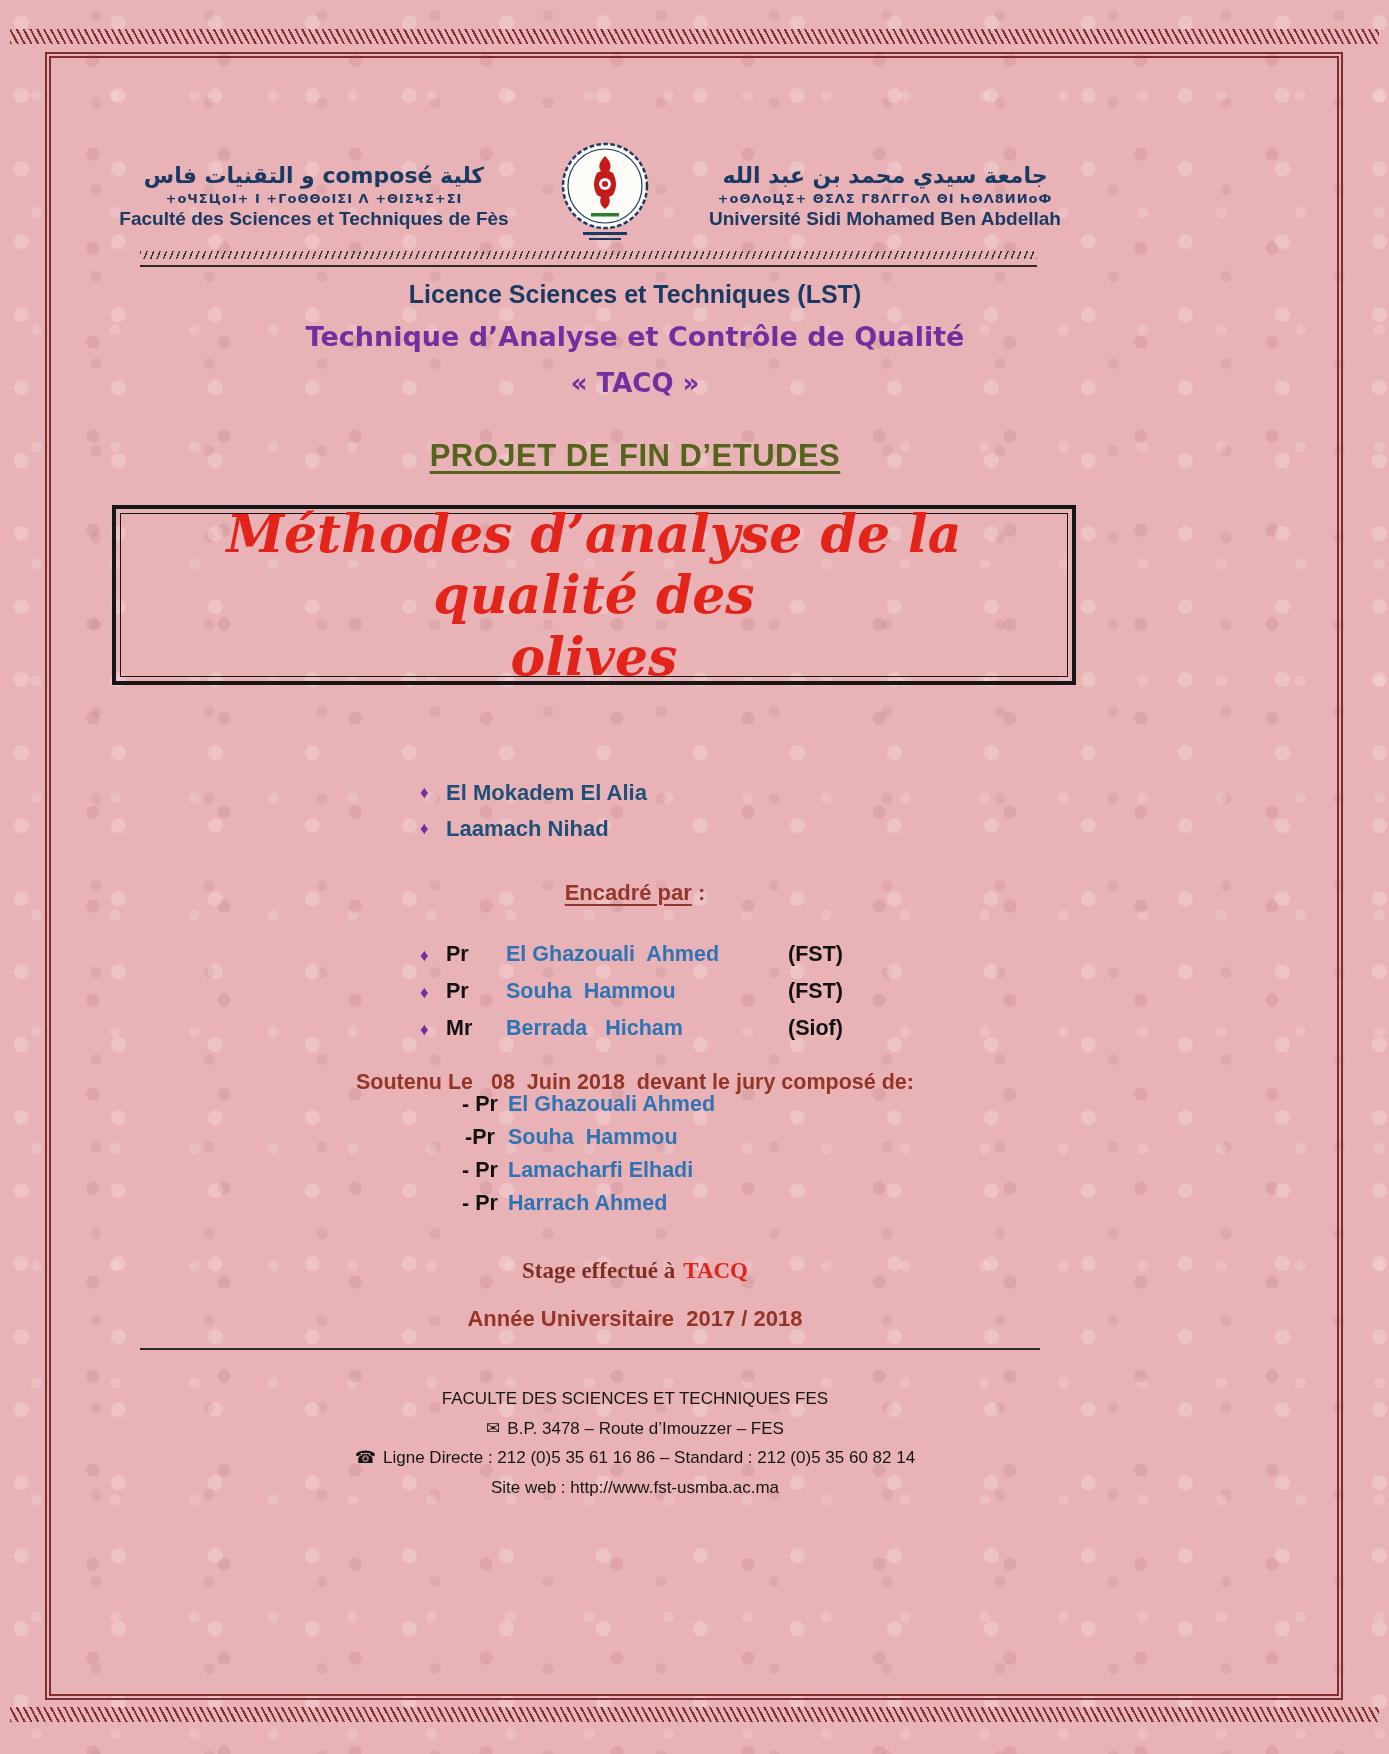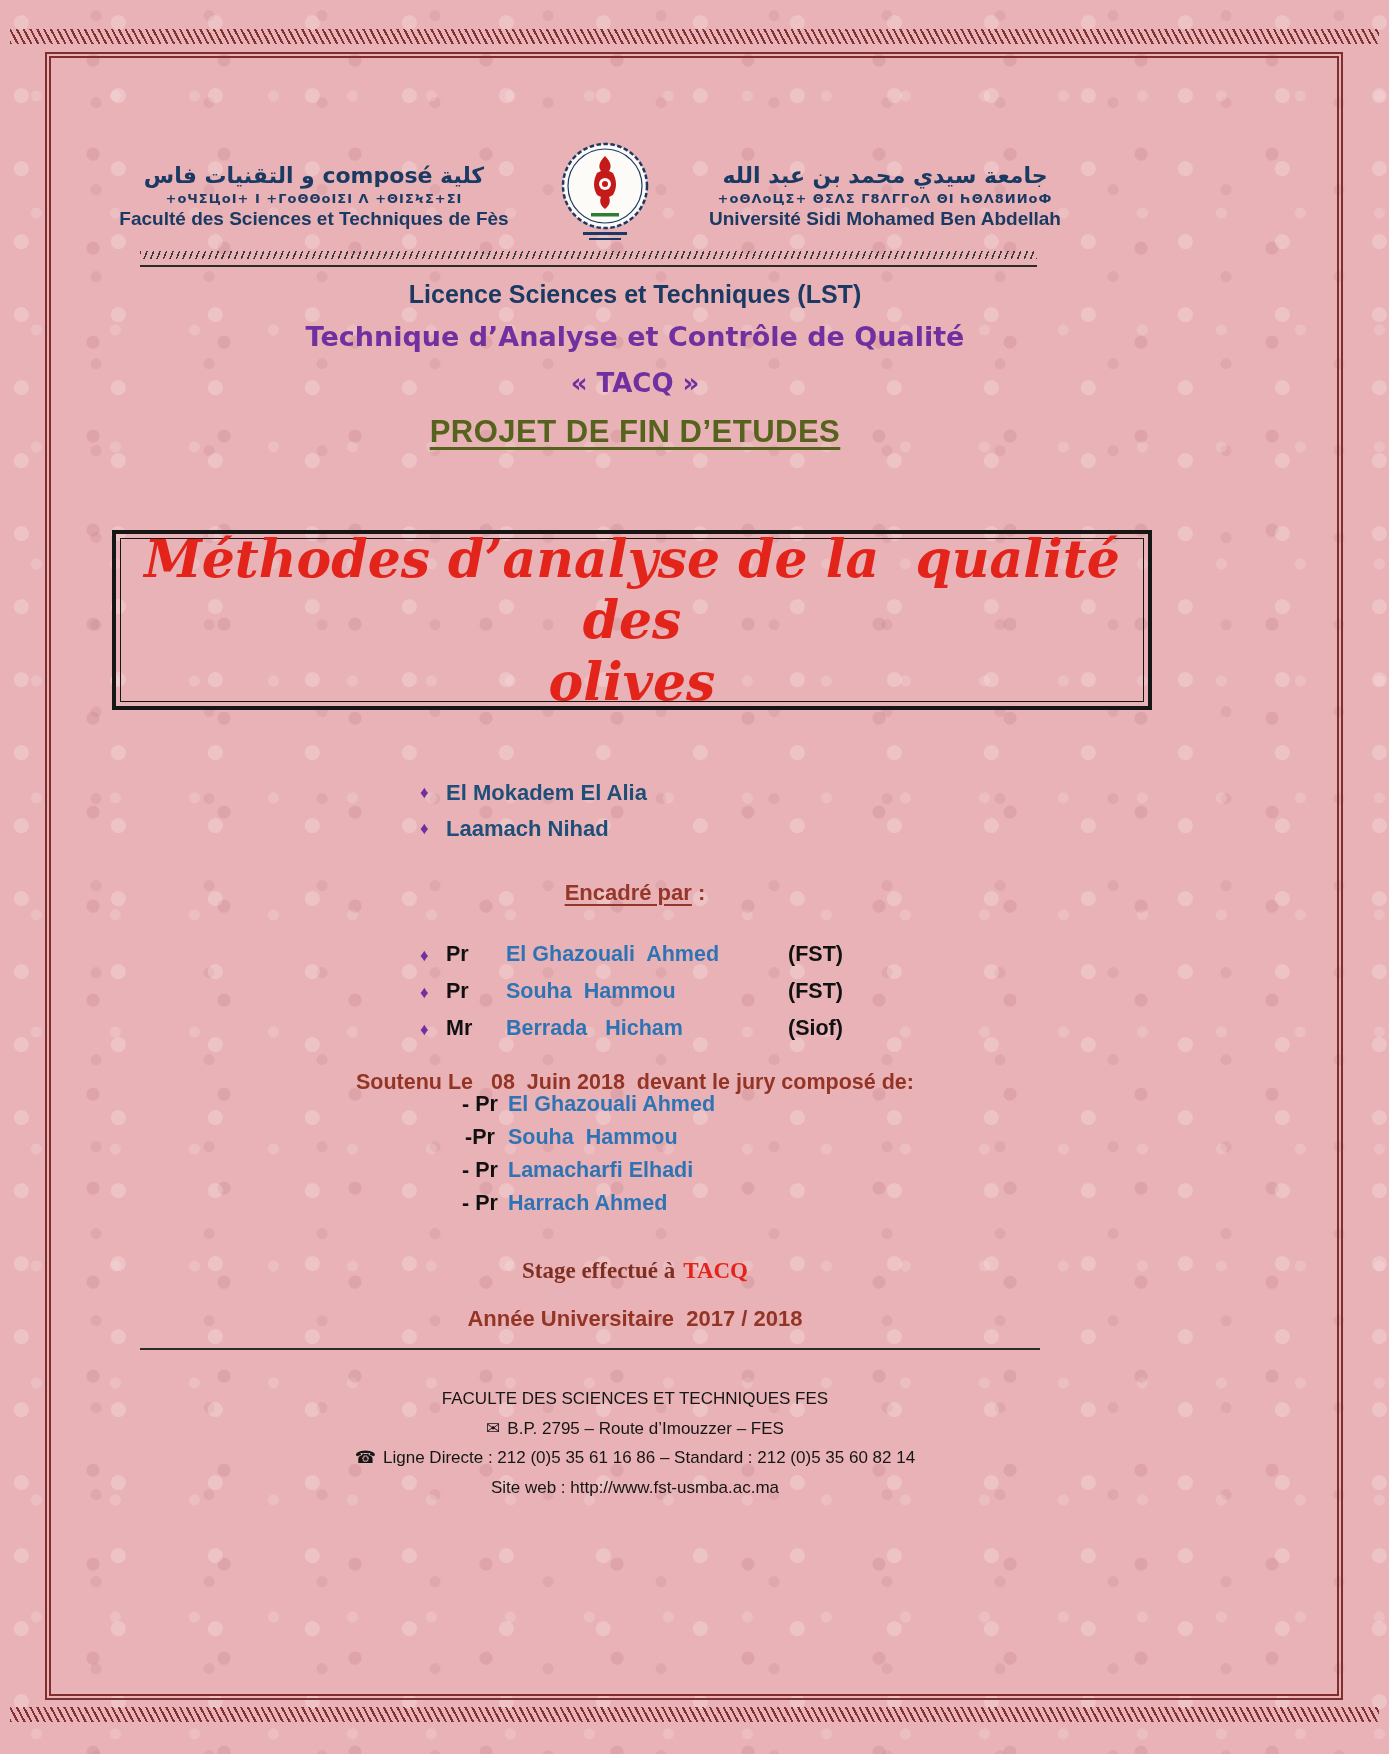--- a/index.html
+++ b/index.html
@@ -37,25 +37,25 @@
   .hdr-rule{top:265px;left:140px;width:897px;}
 
   
   .col{position:absolute;left:75px;width:1120px;text-align:center;}
 
   .program{top:280px;}
   .degree{color:#1b3a63;font-weight:bold;font-size:25px;margin-bottom:12px;}
   .prog-name{color:#7030a0;font-weight:bold;font-size:27px;margin-bottom:16px;font-family:"DejaVu Sans",sans-serif;}
   .prog-abbr{color:#7030a0;font-weight:bold;font-size:26px;font-family:"DejaVu Sans",sans-serif;}
 
-  .report-type{top:414px;color:#55631d;font-weight:bold;font-size:31px;letter-spacing:0.5px;
+  .report-type{top:438px;color:#55631d;font-weight:bold;font-size:31px;letter-spacing:0.5px;
     text-decoration:underline;text-underline-offset:5px;text-decoration-thickness:2.5px;}
 
-  .title-box{position:absolute;top:505px;left:112px;width:1040px;height:180px;
-    border:4px solid #161616;box-sizing:border-box;padding:4px;margin-top:25px;}
+  .title-box{position:absolute;top:505px;left:112px;width:964px;height:180px;
+    border:4px solid #161616;box-sizing:border-box;padding:4px;}
   .title-inner{width:100%;height:100%;border:1.5px solid #161616;box-sizing:border-box;
     display:flex;flex-direction:column;justify-content:center;align-items:center;}
   .title{color:#e3241b;font-family:"DejaVu Serif",serif;font-style:italic;font-weight:bold;
     font-size:52px;line-height:1.18;text-align:center;}
 
   .sec-heading{font-weight:bold;font-size:22px;color:#94372a;}
   .sec-heading .u{text-decoration:underline;text-underline-offset:4px;text-decoration-thickness:2px;}
   .presented{top:714px;}
   .encadre{top:880px;}
 
@@ -197,21 +197,21 @@
     <span data-bind="stage.label">Stage effectué à</span><span class="siof" data-bind="stage.highlight">TACQ</span>
   </div>
 
   <div class="col year" data-bind="year">Année Universitaire  2017 / 2018</div>
 
   <div class="rule footer-rule"></div>
 
   <div class="col footer">
     <div data-bind="footer.line1">FACULTE DES SCIENCES ET TECHNIQUES FES</div>
     <div>
-      <span class="ficon" data-bind="footer.mail_icon">✉</span><span data-bind="footer.line2">B.P. 2795 – Route d’Imouzzer – FES</span>
+      <span class="ficon" data-bind="footer.mail_icon">✉</span><span data-bind="footer.line2">B.P. 3478 – Route d’Imouzzer – FES</span>
     </div>
     <div>
       <span class="ficon" data-bind="footer.phone_icon">☎</span><span data-bind="footer.line3">Ligne Directe : 212 (0)5 35 61 16 86 – Standard : 212 (0)5 35 60 82 14</span>
     </div>
     <div data-bind="footer.line4">Site web : http://www.fst-usmba.ac.ma</div>
   </div>
 
 </div>
 
 </body></html>

